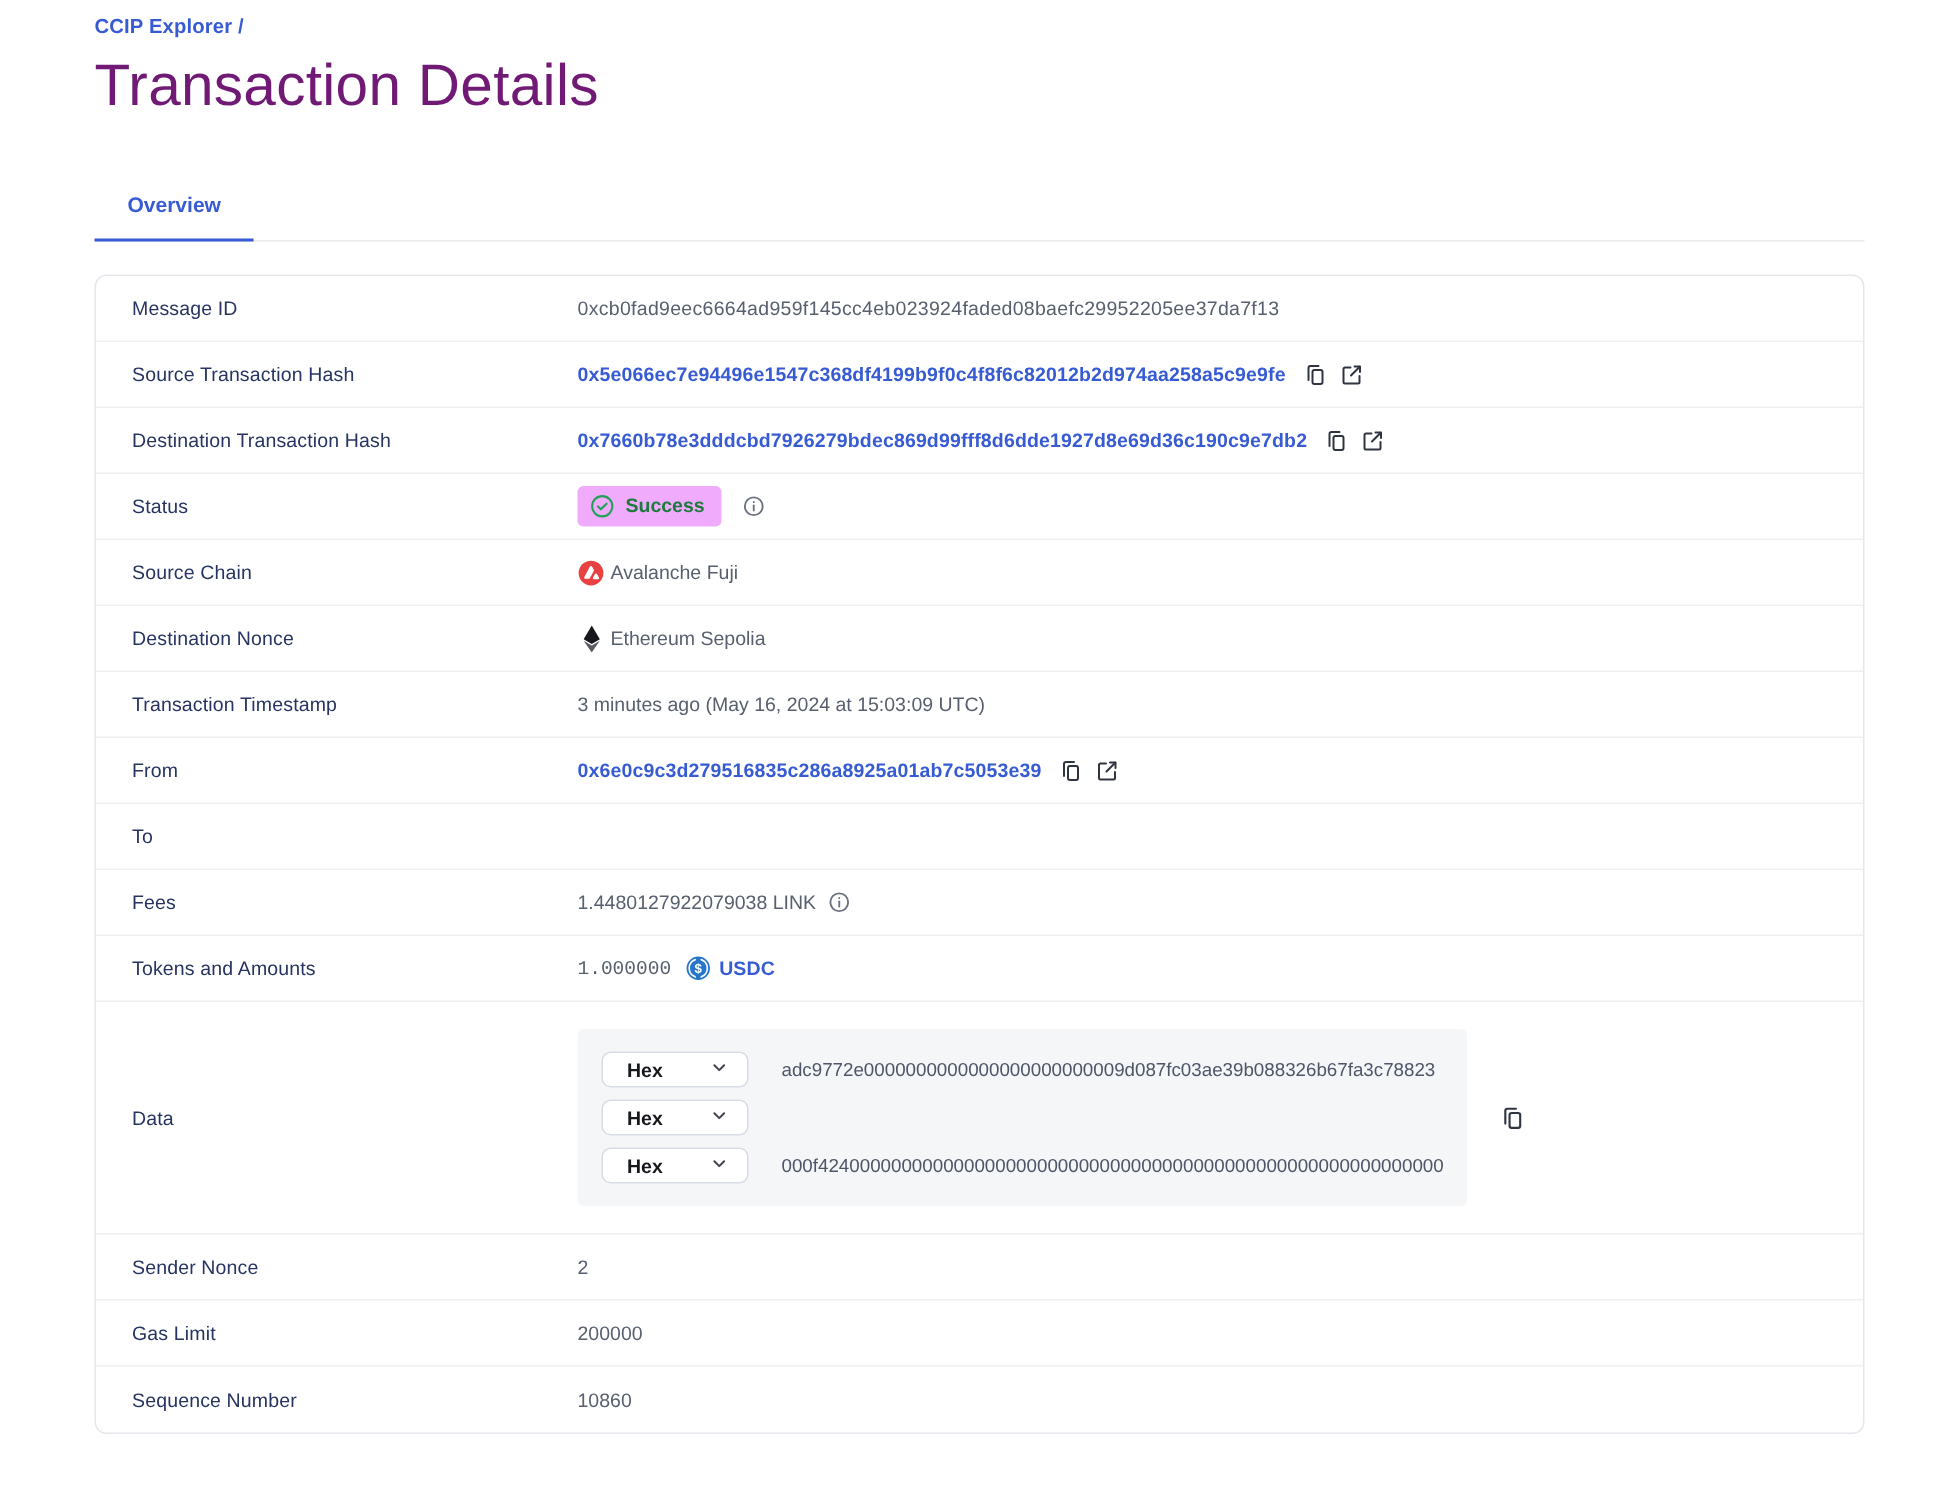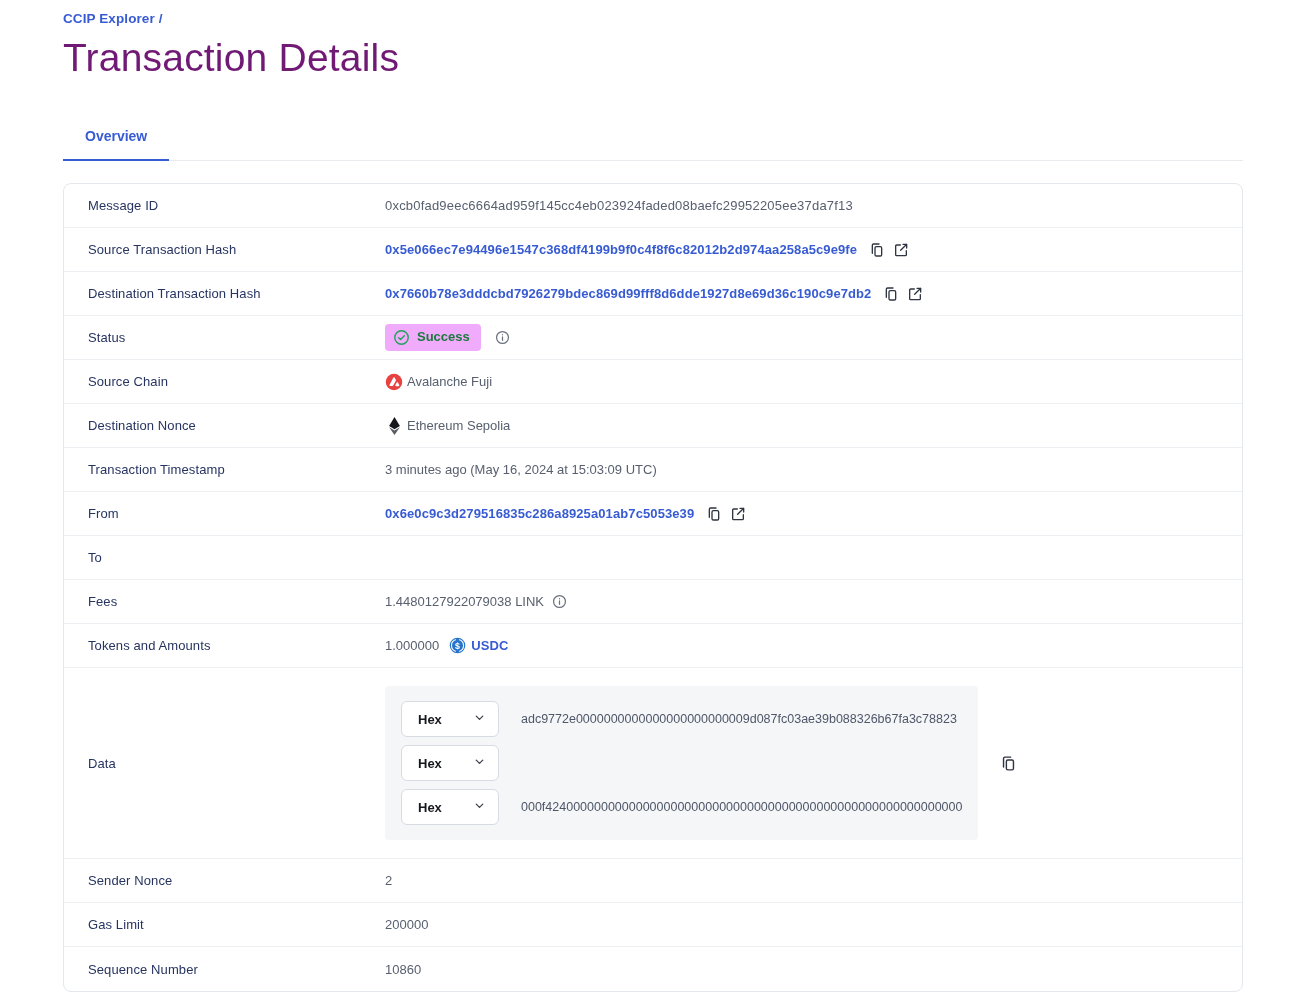--- a/index.html
+++ b/index.html
@@ -75,33 +75,33 @@
     background: #f0abfc; color: #1c7a3d;
     font-weight: 600; font-size: 13px;
     border-radius: 4px; padding: 5px 11px 5px 8px;
   }
   .info-btn { color: #6b7280; margin-left: 6px; }
 
   
   .chain { display: inline-flex; align-items: center; gap: 4px; color: #58606f; }
 
   
-  .token-amount { color: #58606f; }
+  .token-amount { color: #58606f; font-family: Liberation Mono, monospace; }
   .token-link { display: inline-flex; align-items: center; gap: 5px; margin-left: 2px; }
 
   
   .row.data-row { align-items: center; padding-top: 18px; padding-bottom: 18px; }
   .data-wrap { display: flex; align-items: center; gap: 22px; }
   .data-box {
     background: #f5f6f8; border-radius: 4px;
     padding: 15px 16px; display: flex; flex-direction: column; gap: 8px;
   }
   .data-line { display: flex; align-items: center; gap: 22px; }
   .hex-select {
-    width: 98px; height: 36px;
+    width: 98px; height: 24px;
     background: #fff; border: 1px solid #d7dbe3; border-radius: 6px;
     display: inline-flex; align-items: center; justify-content: space-between;
     padding: 0 12px 0 16px;
     font-size: 13px; font-weight: 700; color: #16181d;
     cursor: pointer;
   }
   .hex-select .chev { color: #3c414c; }
   .hex-text {
     font-family: Liberation Sans, sans-serif;
     font-size: 12.5px; color: #4e5668; white-space: nowrap;

